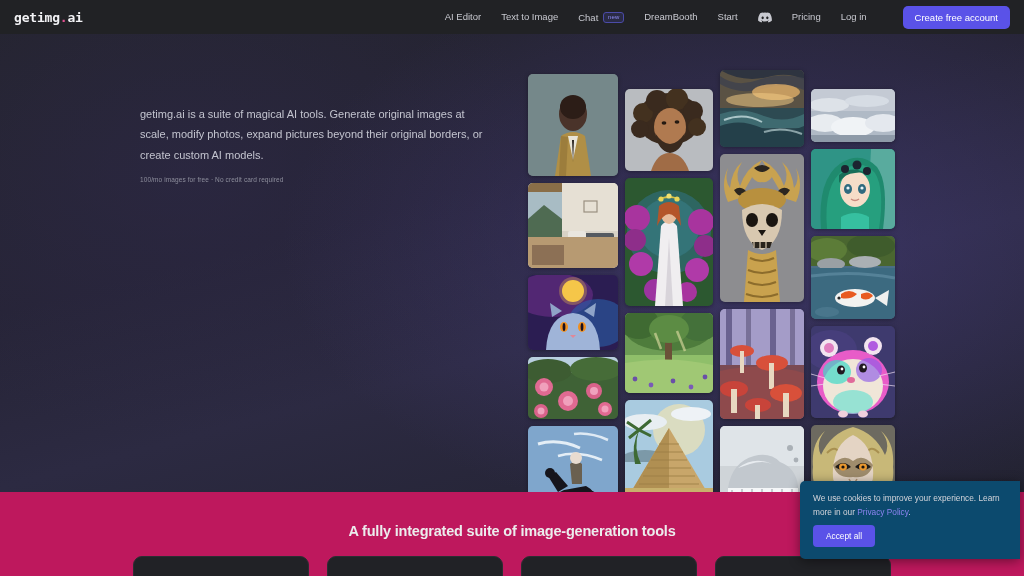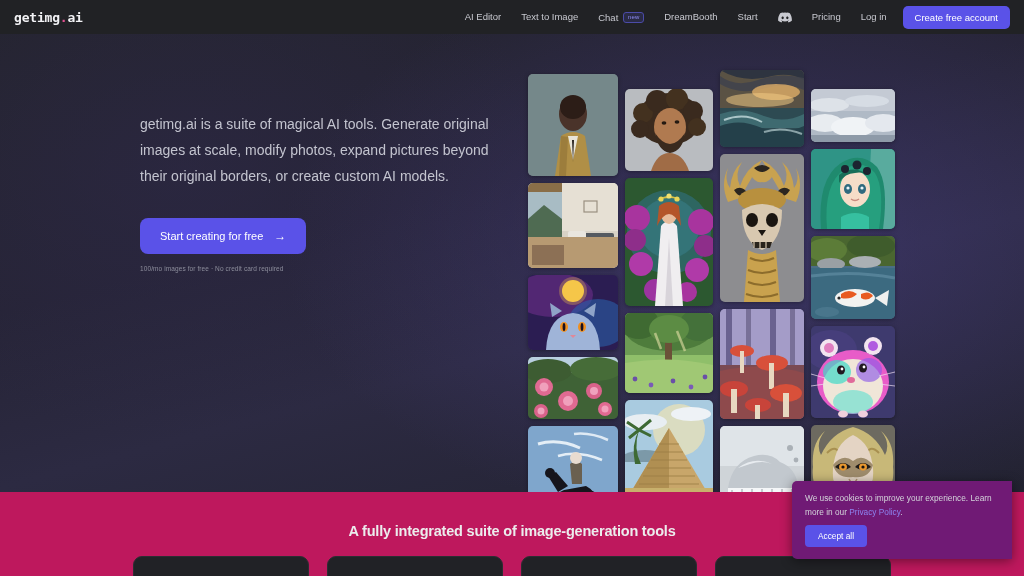--- a/index.html
+++ b/index.html
@@ -36,21 +36,21 @@
     font-size:6px; letter-spacing:.3px; color:#8e8cf5;
     border:1px solid #4b4ba8; border-radius:3px;
     padding:1.5px 3.5px; line-height:1;
     background:#2a2b45;
   }
   .discord { padding:0 10px; display:flex; align-items:center; cursor:pointer; }
   .discord svg { display:block; }
   .cta-nav {
     background:#5a52e8; color:#fff; font-size:9.5px;
     border:none; border-radius:5px;
-    padding:6px 12px; margin-left:6px; cursor:pointer;
+    padding:6px 12px; margin-left:26px; cursor:pointer;
     white-space:nowrap;
   }
 
   
   .hero {
     position:absolute; top:34px; left:0; width:1024px; height:458px;
     background:
       radial-gradient(700px 420px at 74% 46%, rgba(72,62,130,.55), rgba(72,62,130,0) 68%),
       radial-gradient(520px 380px at 18% 30%, rgba(48,42,78,.45), rgba(48,42,78,0) 70%),
       linear-gradient(165deg,#24242e 0%,#262436 38%,#2c2a42 62%,#222230 100%);
@@ -65,21 +65,21 @@
     background:linear-gradient(90deg,#d050d8 0%,#a64fe8 45%,#6c5cf0 100%);
     -webkit-background-clip:text; background-clip:text;
     -webkit-text-fill-color:transparent; color:transparent;
   }
   .grad-ai {
     background:linear-gradient(90deg,#9a5ae8 0%,#6c5cf0 100%);
     -webkit-background-clip:text; background-clip:text;
     -webkit-text-fill-color:transparent; color:transparent;
   }
   p.sub {
-    margin-top:22px; font-size:14px; line-height:1.85;
+    margin-top:14px; font-size:11px; line-height:1.85;
     color:#c3c4cf; width:352px;
   }
   .start-btn {
     margin-top:28px;
     display:inline-flex; align-items:center; gap:11px;
     background:#5a52e8; color:#fff;
     font-size:11px; font-weight:500;
     border:none; border-radius:8px;
     padding:12px 20px; cursor:pointer;
   }
@@ -117,22 +117,22 @@
     position:absolute; top:556px; left:0; width:1024px;
     display:flex; justify-content:center; gap:18px;
   }
   .card {
     width:176px; height:40px; border-radius:9px;
     background:#212226; border:1px solid #2c2d32;
   }
 
   
   .cookie {
-    position:absolute; right:12px; bottom:17px;
-    width:220px; background:#701a75;
+    position:absolute; right:4px; bottom:17px;
+    width:220px; background:#0c4a6e;
     border-radius:5px 0 0 5px;
     padding:11px 13px 12px 13px;
     z-index:60;
     box-shadow:0 2px 12px rgba(0,0,0,.45);
   }
   .cookie p { font-size:8.3px; line-height:1.6; color:#d4d5db; }
   .cookie a { color:#8d84f0; text-decoration:none; cursor:pointer; }
   .accept {
     margin-top:6px; background:#5a52e8; color:#fff;
     font-size:8.3px; border:none; border-radius:4px;
@@ -170,24 +170,20 @@
     <button class="cta-nav">Create free account</button>
   </nav>
 </div>
 
 <section class="hero">
 
   <div class="hero-copy">
 
     <p class="sub">getimg.ai is a suite of magical AI tools. Generate original images at scale, modify photos, expand pictures beyond their original borders, or create custom AI models.</p>
 
-    <button class="start-btn">
-      <span>Start creating for free</span>
-      <span class="arrow">→</span>
-    </button>
 
     <div class="fineprint">100/mo images for free · No credit card required</div>
   </div>
 
   <div class="gallery">
 
     <div class="gcol c1">
       <div class="tile" style="height:102px">
         <svg viewBox="0 0 90 102" preserveAspectRatio="none">
           <rect width="90" height="102" fill="#7d8e90"></rect>

